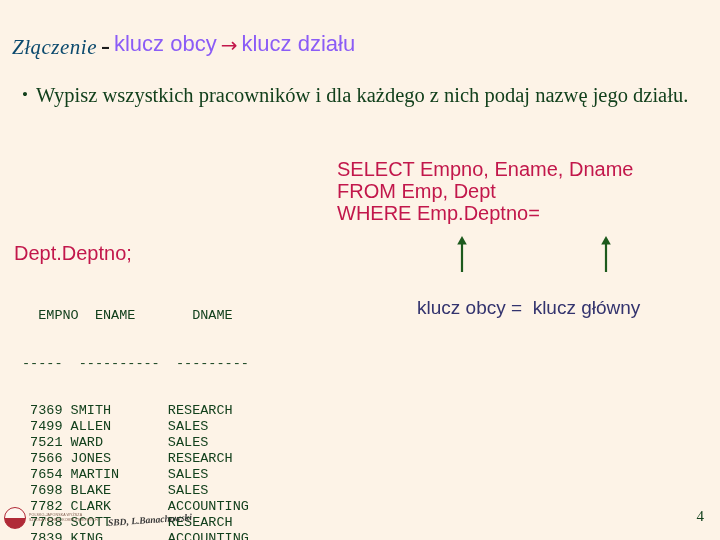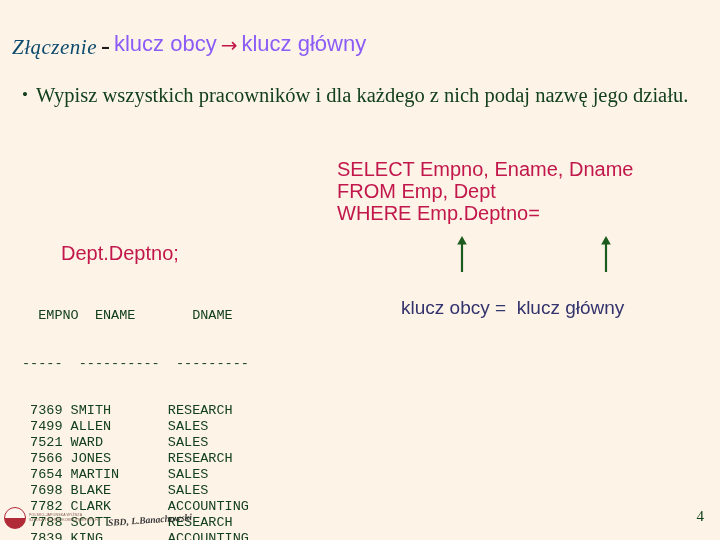--- a/index.html
+++ b/index.html
@@ -92,37 +92,36 @@
     white-space: pre;
   }
   .sql-tail {
     position: absolute;
     left: 14px;
     top: 242px;
     font-family: "Liberation Sans", sans-serif;
     font-size: 20px;
     color: #c2174b;
     white-space: pre;
-    margin-left: 47px;
   }
 
   
   .arrow {
     position: absolute;
     width: 14px;
     height: 36px;
   }
   .arrow svg { display: block; }
   #arrow-left  { left: 455px; top: 236px; }
   #arrow-right { left: 599px; top: 236px; }
 
   
   .annotation {
     position: absolute;
-    left: 401px;
+    left: 417px;
     top: 297px;
     font-family: "Liberation Sans", sans-serif;
     font-size: 19px;
     color: #33336e;
     white-space: pre;
   }
 
   
   .result {
     position: absolute;
@@ -184,21 +183,21 @@
     font-size: 15px;
     color: #12401c;
   }
 </style>
 </head>
 <body>
 
 <div id="slide">
 
   <div class="title-row">
-    <span class="title-serif">Złączenie</span><span class="title-dash">-</span><span class="title-sans">klucz obcy</span><span class="title-arrow">→</span><span class="title-sans">klucz główny</span>
+    <span class="title-serif">Złączenie</span><span class="title-dash">-</span><span class="title-sans">klucz obcy</span><span class="title-arrow">→</span><span class="title-sans">klucz działu</span>
   </div>
 
   <div class="bullet-block">
     <span class="bullet-dot">•</span><span class="bullet-text">Wypisz wszystkich pracowników i dla każdego z nich podaj nazwę jego działu.</span>
   </div>
 
   <div class="sql-block">SELECT Empno, Ename, Dname
 FROM Emp, Dept
 WHERE Emp.Deptno=</div>
   <div class="sql-tail">Dept.Deptno;</div>

